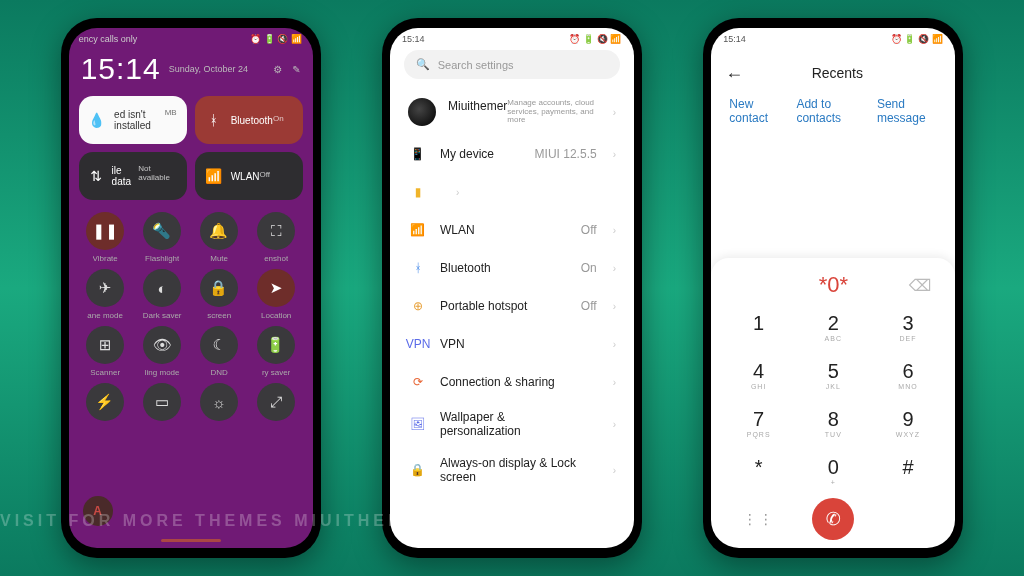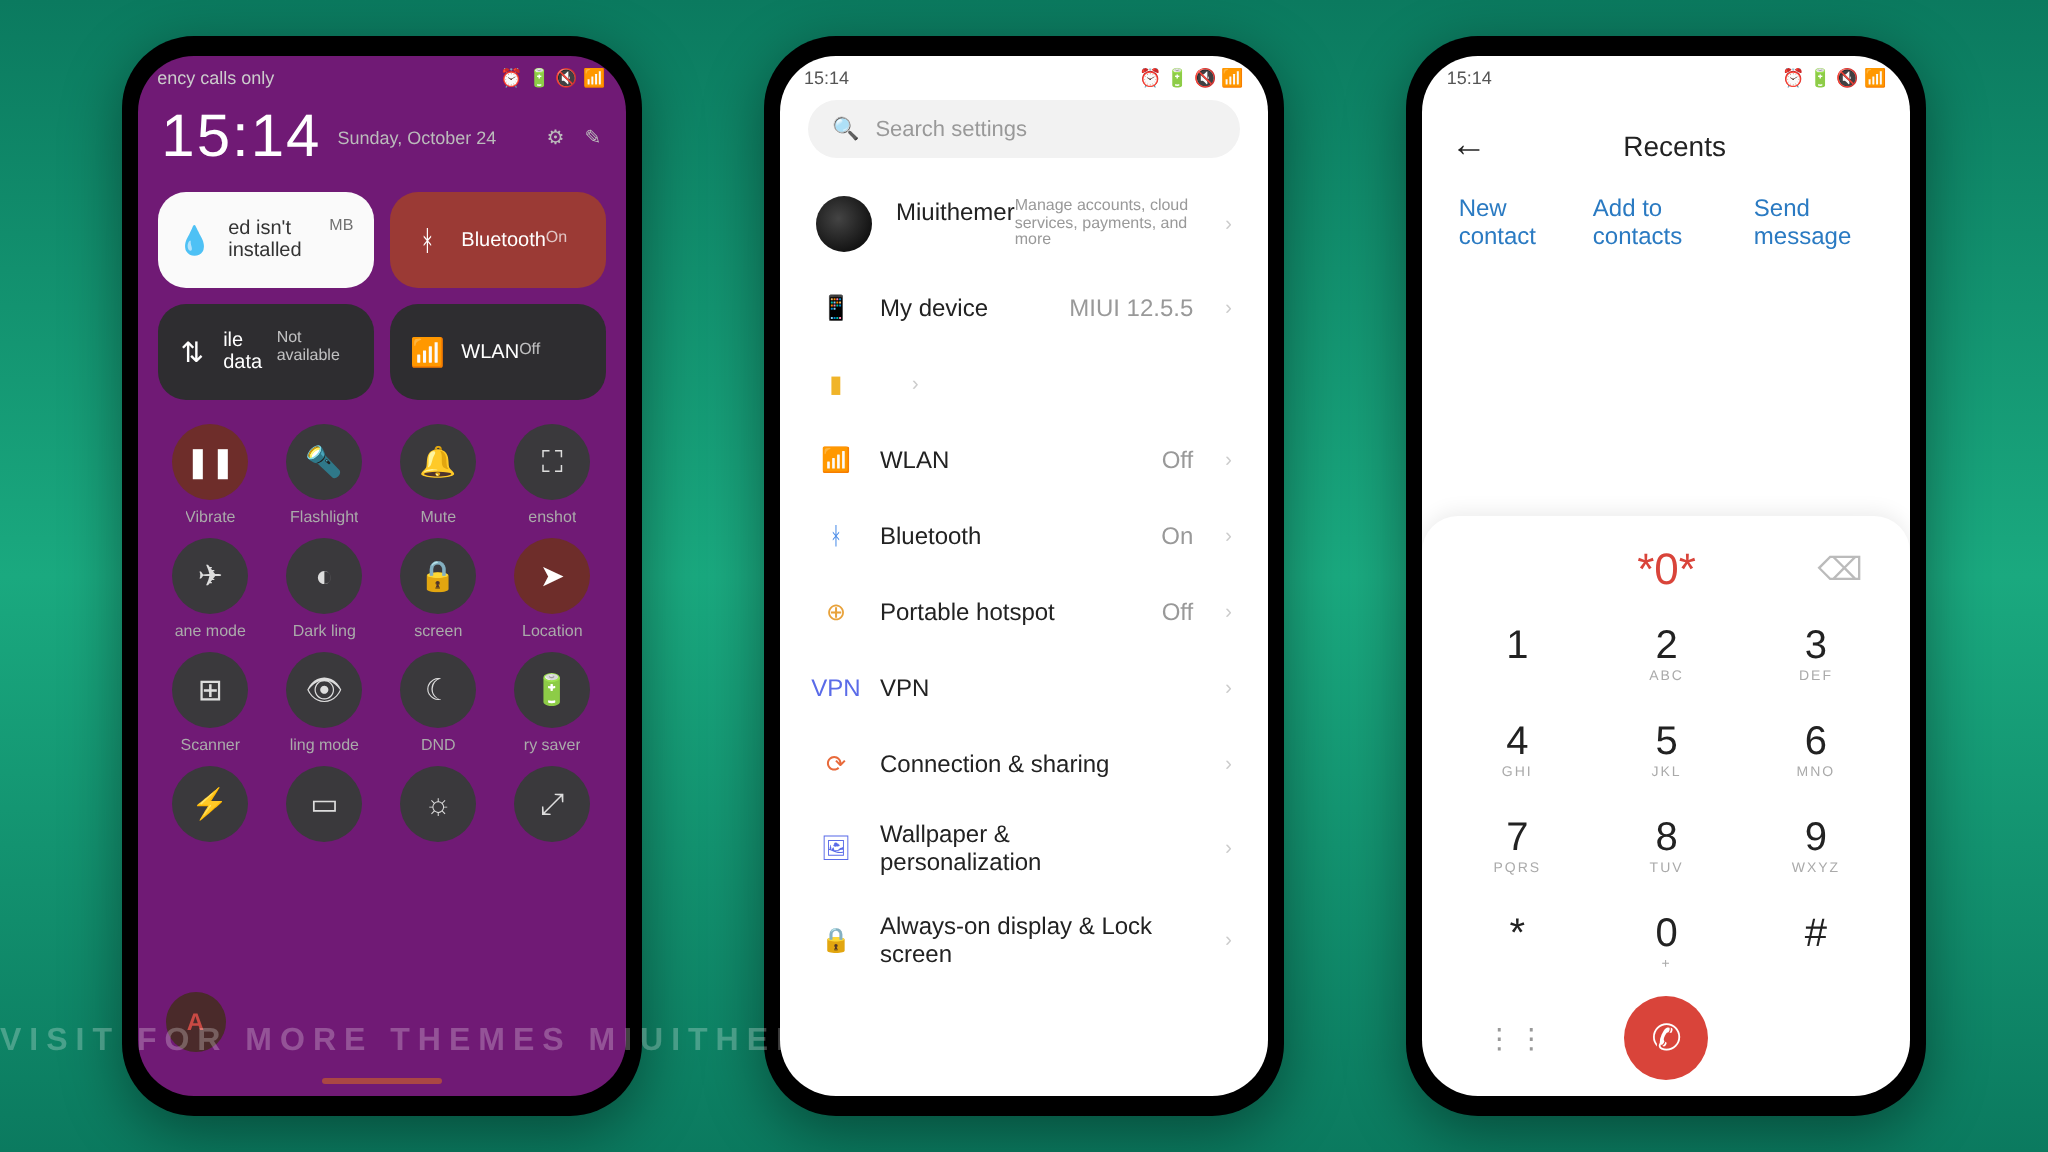--- a/index.html
+++ b/index.html
@@ -149,21 +149,21 @@
         <div class="tile-sm">
           <div class="circ">⛶</div>
     <div class="lbl">enshot</div>
         </div>
         <div class="tile-sm">
           <div class="circ">✈</div>
     <div class="lbl">ane mode</div>
         </div>
         <div class="tile-sm">
           <div class="circ">◐</div>
-    <div class="lbl">Dark ling</div>
+    <div class="lbl">Dark saver</div>
         </div>
         <div class="tile-sm">
           <div class="circ">🔒</div>
     <div class="lbl">screen</div>
         </div>
         <div class="tile-sm">
           <div class="circ active">➤</div>
     <div class="lbl">Location</div>
         </div>
         <div class="tile-sm">

